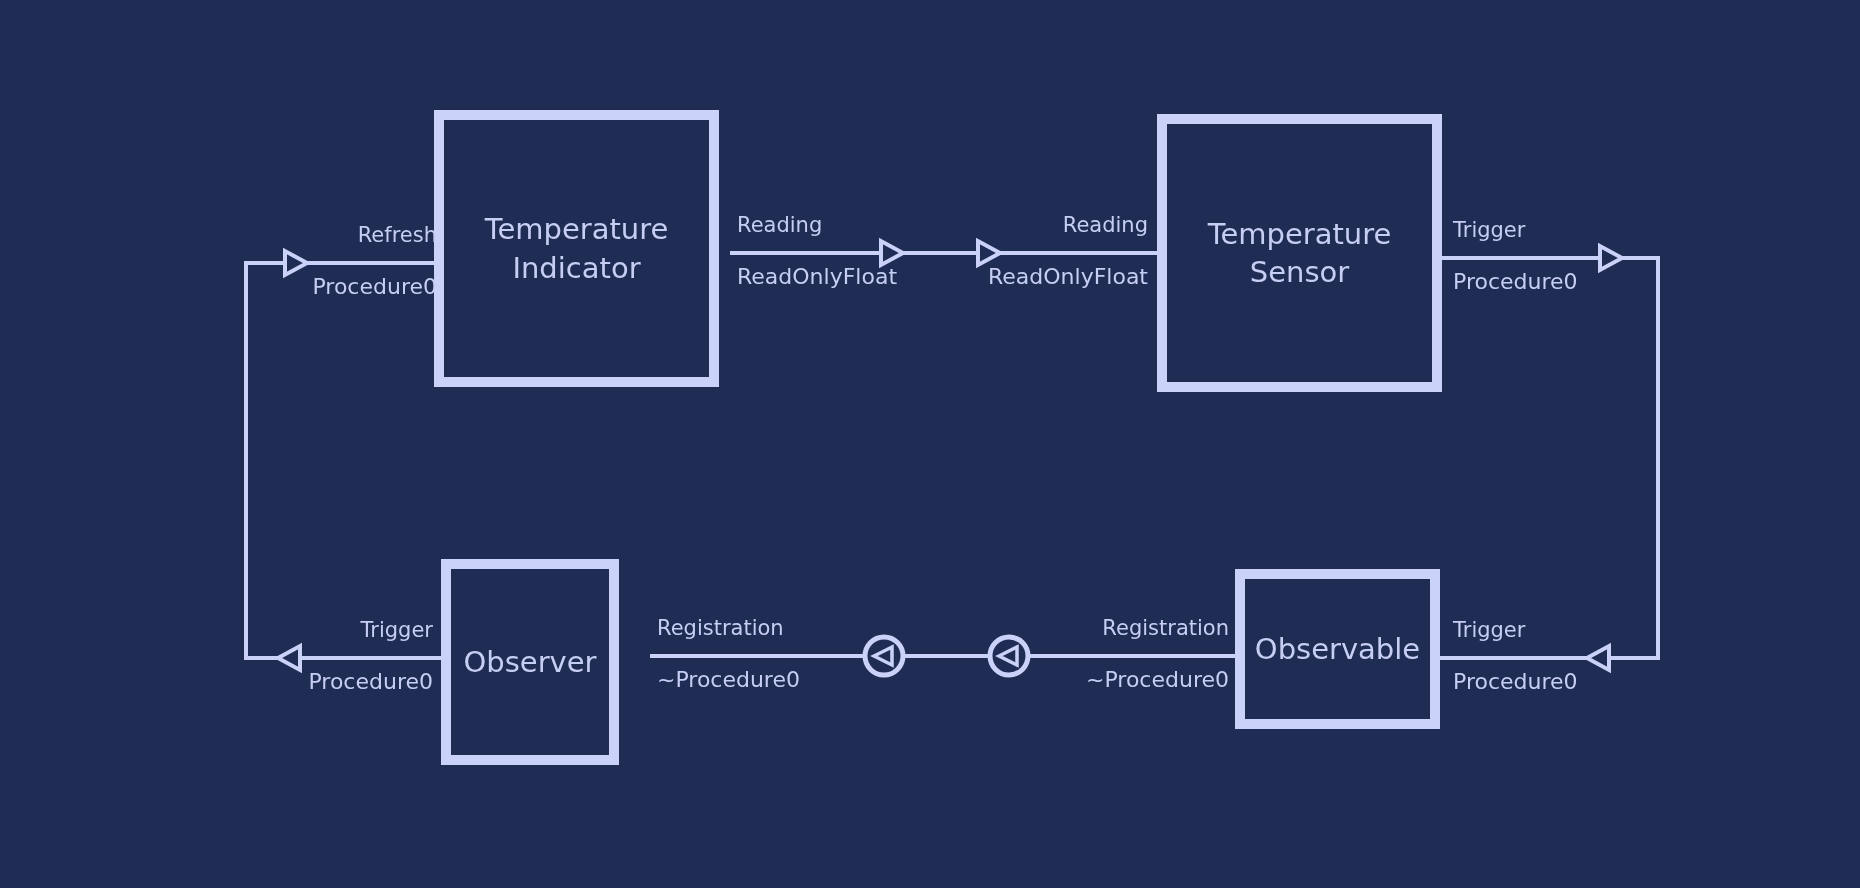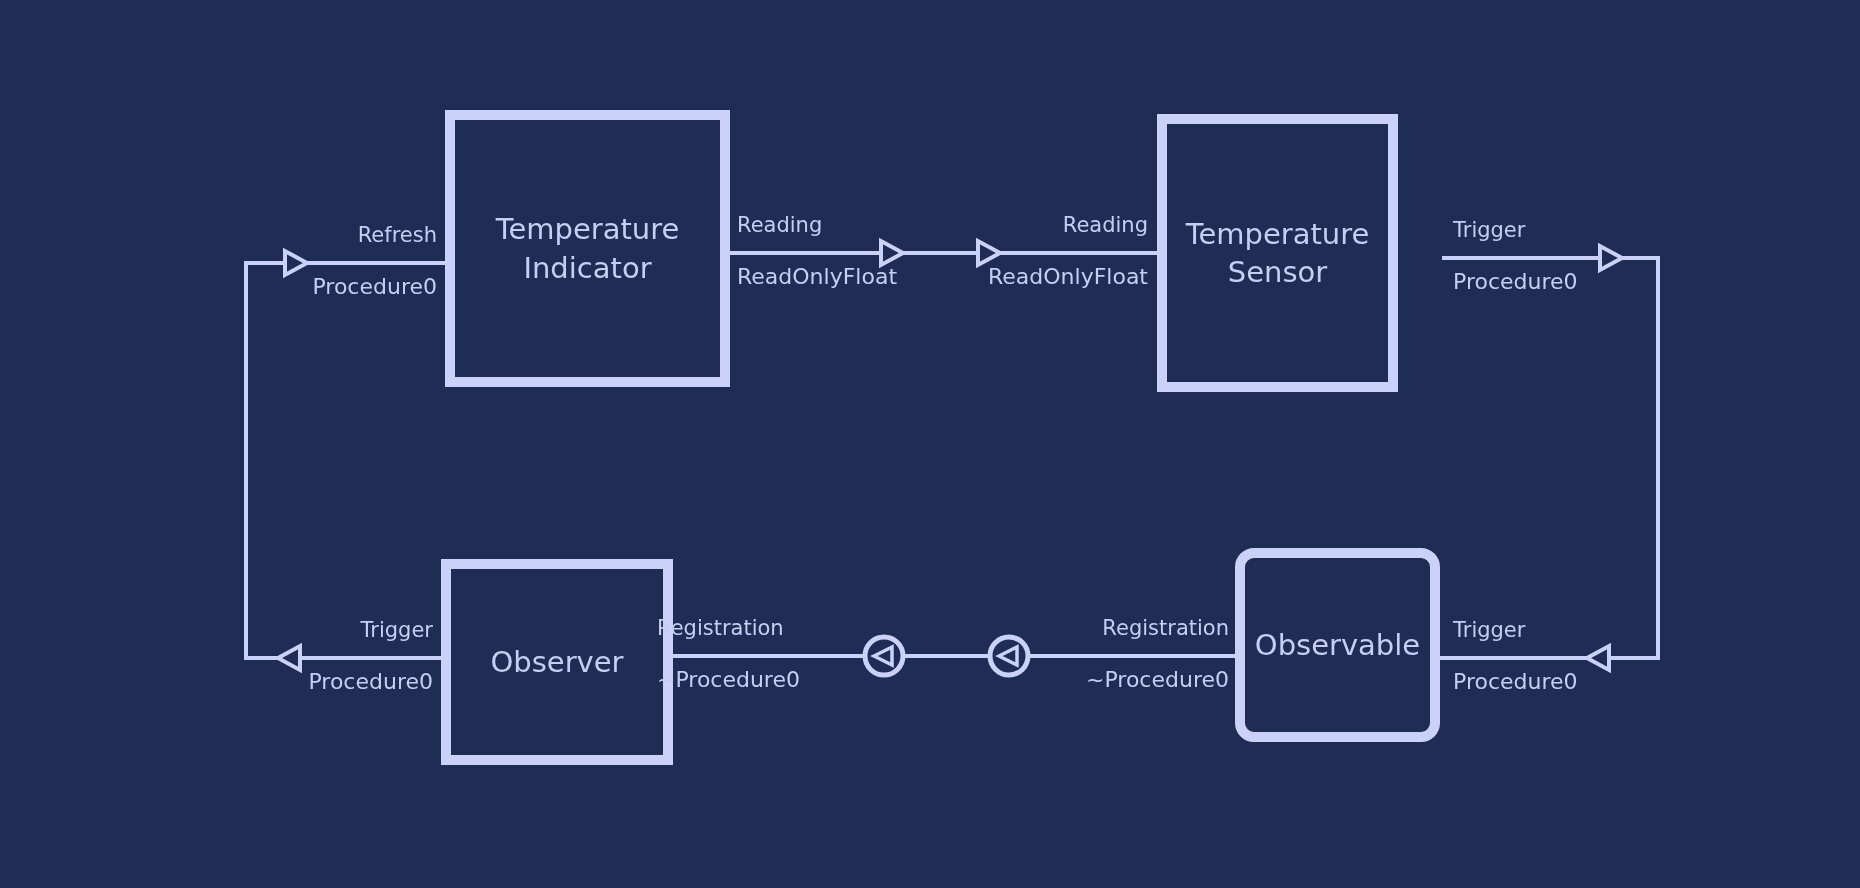--- a/index.html
+++ b/index.html
@@ -77,33 +77,33 @@
 
     <g>
       <path class="wire" d="M650 656 H1235"></path>
       <circle class="port-circle" cx="884" cy="656" r="19"></circle>
       <polygon class="port-circle-arrow" points="874,656 892,647 892,665"></polygon>
       <circle class="port-circle" cx="1009" cy="656" r="19"></circle>
       <polygon class="port-circle-arrow" points="999,656 1017,647 1017,665"></polygon>
     </g>
   </svg>
 
-  <div class="block" style="left:445px; top:110px; width:285px; height:277px;">
+  <div class="block" style="left:434px; top:110px; width:285px; height:277px;">
     <span class="title">Temperature Indicator</span>
   </div>
 
-  <div class="block" style="left:1157px; top:114px; width:241px; height:278px;">
+  <div class="block" style="left:1157px; top:114px; width:285px; height:278px;">
     <span class="title">Temperature Sensor</span>
   </div>
 
-  <div class="block" style="left:441px; top:559px; width:232px; height:206px;">
+  <div class="block" style="left:441px; top:559px; width:178px; height:206px;">
     <span class="title">Observer</span>
   </div>
 
-  <div class="block" style="left:1235px; top:548px; width:205px; height:194px;border-radius:19px;">
+  <div class="block" style="left:1235px; top:569px; width:205px; height:160px;">
     <span class="title">Observable</span>
   </div>
 
   <div class="port-label" style="right:1423px; top:218px;">Refresh</div>
   <div class="port-type" style="right:1423px; top:275px;">Procedure0</div>
 
   <div class="port-label" style="left:737px; top:208px;">Reading</div>
   <div class="port-type" style="left:737px; top:265px;">ReadOnlyFloat</div>
 
   <div class="port-label" style="right:712px; top:208px;">Reading</div>

